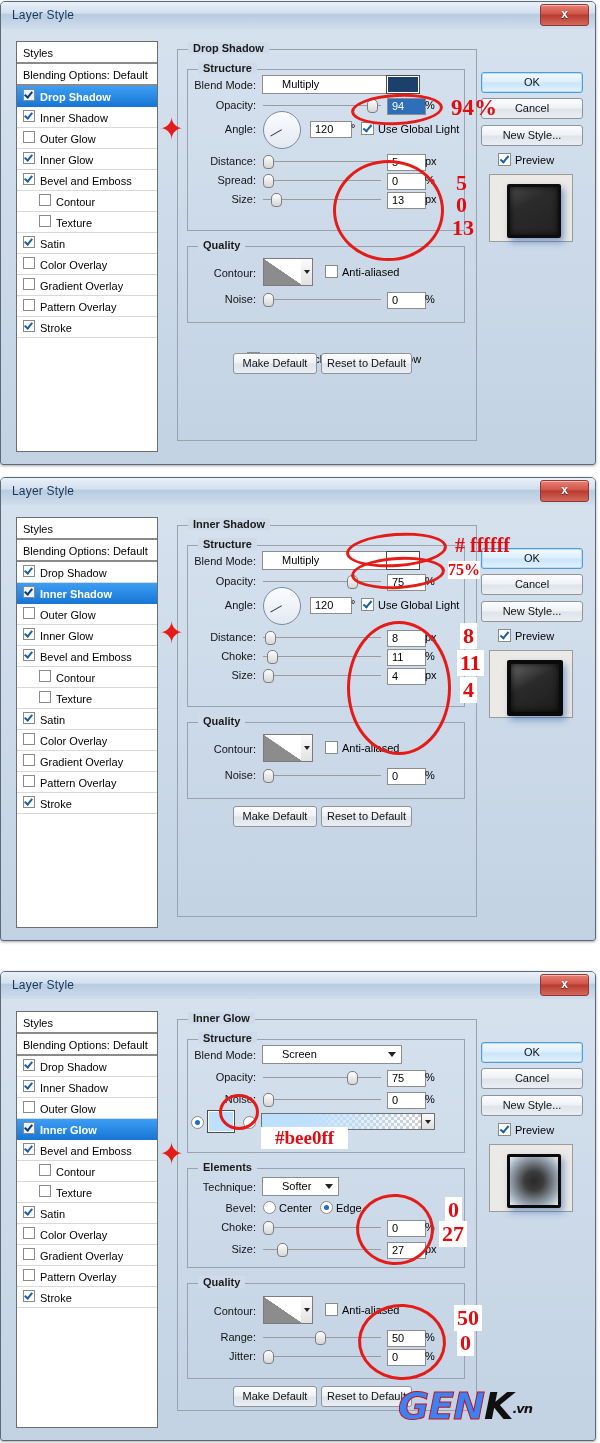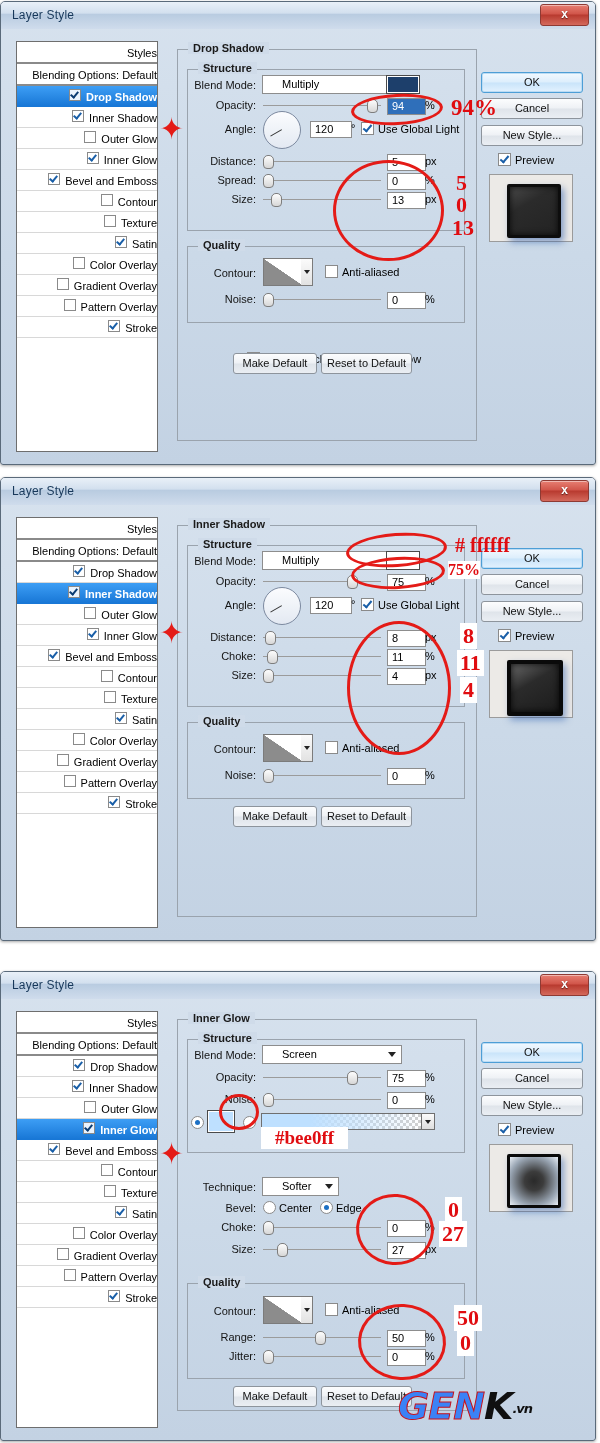--- a/index.html
+++ b/index.html
@@ -16,21 +16,21 @@
   .title-text{position:absolute;left:11px;top:6px;font-size:12px;color:#17385a;letter-spacing:.2px;}
   .closebtn{position:absolute;right:6px;top:2px;width:47px;height:20px;border:1px solid #8e3a33;border-radius:3px;
        background:linear-gradient(180deg,#e77f72 0%,#d1554a 45%,#b83a2f 50%,#d4695c 100%);
        box-shadow:inset 0 1px 0 rgba(255,255,255,.45);}
   .closebtn .x{position:absolute;left:0;right:0;top:2px;text-align:center;color:#fff;font-size:12px;font-weight:bold;
        text-shadow:0 1px 1px rgba(0,0,0,.5);}
 
   .body{position:relative;height:calc(100% - 27px);}
 
   
-  .styles-panel{position:absolute;left:15px;top:12px;width:140px;bottom:12px;background:#fff;border:1px solid #6e6e6e;text-align:right;}
+  .styles-panel{position:absolute;left:15px;top:12px;width:140px;bottom:12px;background:#fff;border:1px solid #6e6e6e;}
   .sp-row{height:20px;line-height:20px;padding-left:6px;border-bottom:1px solid #d8d8d8;white-space:nowrap;font-size:11px;}
   .sp-row.head{border-bottom:2px solid #8a8a8a;}
   .sp-row.sel{background:linear-gradient(180deg,#3d9ef5 0%,#1877d6 100%);color:#fff;font-weight:bold;border-bottom:1px solid #1877d6;}
   .sp-row.sub{padding-left:22px;}
   .sp-row .ck{display:inline-block;width:10px;height:10px;border:1px solid #8a8a8a;background:#fff;
       vertical-align:-1px;margin-right:5px;position:relative;}
   .sp-row .ck.on:after{content:"";position:absolute;left:2px;top:0px;width:3px;height:6px;border:solid #1a5fa8;
       border-width:0 2px 2px 0;transform:rotate(40deg);}
   .sp-row.sel .ck{background:#eaf3fd;}
   .sp-row.sel .ck.on:after{border-color:#0b3c72;}
@@ -416,20 +416,23 @@
         <div class="fld" style="left:214px;top:81px;width:33px;">0</div>
         <div class="unit" style="left:252px;top:82px;">%</div>
 
         <div class="rdo" style="left:18px;top:105px;"><span class="rb on"></span></div>
         <div class="swatch" style="left:34px;top:99px;width:26px;height:21px;background:#bee0ff;"></div>
         <div class="rdo" style="left:70px;top:105px;"><span class="rb"></span></div>
         <div class="gradstrip" style="left:88px;top:102px;width:160px;">
             <span class="gar"></span>
           </div>
 
+        <div class="group" style="left:14px;top:157px;right:12px;height:98px;">
+          <div class="gtitle">Elements</div>
+        </div>
         <div class="lbl-r" style="left:0px;top:170px;width:83px;">Technique:</div>
         <div class="combo" style="left:89px;top:166px;width:56px;"><span>Softer</span><span class="arr"></span></div>
 
         <div class="lbl-r" style="left:0px;top:191px;width:83px;">Bevel:</div>
         <div class="rdo" style="left:90px;top:190px;"><span class="rb"></span><span>Center</span></div>
         <div class="rdo" style="left:147px;top:190px;"><span class="rb on"></span><span>Edge</span></div>
 
         <div class="lbl-r" style="left:0px;top:210px;width:83px;">Choke:</div>
         <div class="slider" style="left:90px;top:210px;width:118px;">
             <div class="track"></div>

